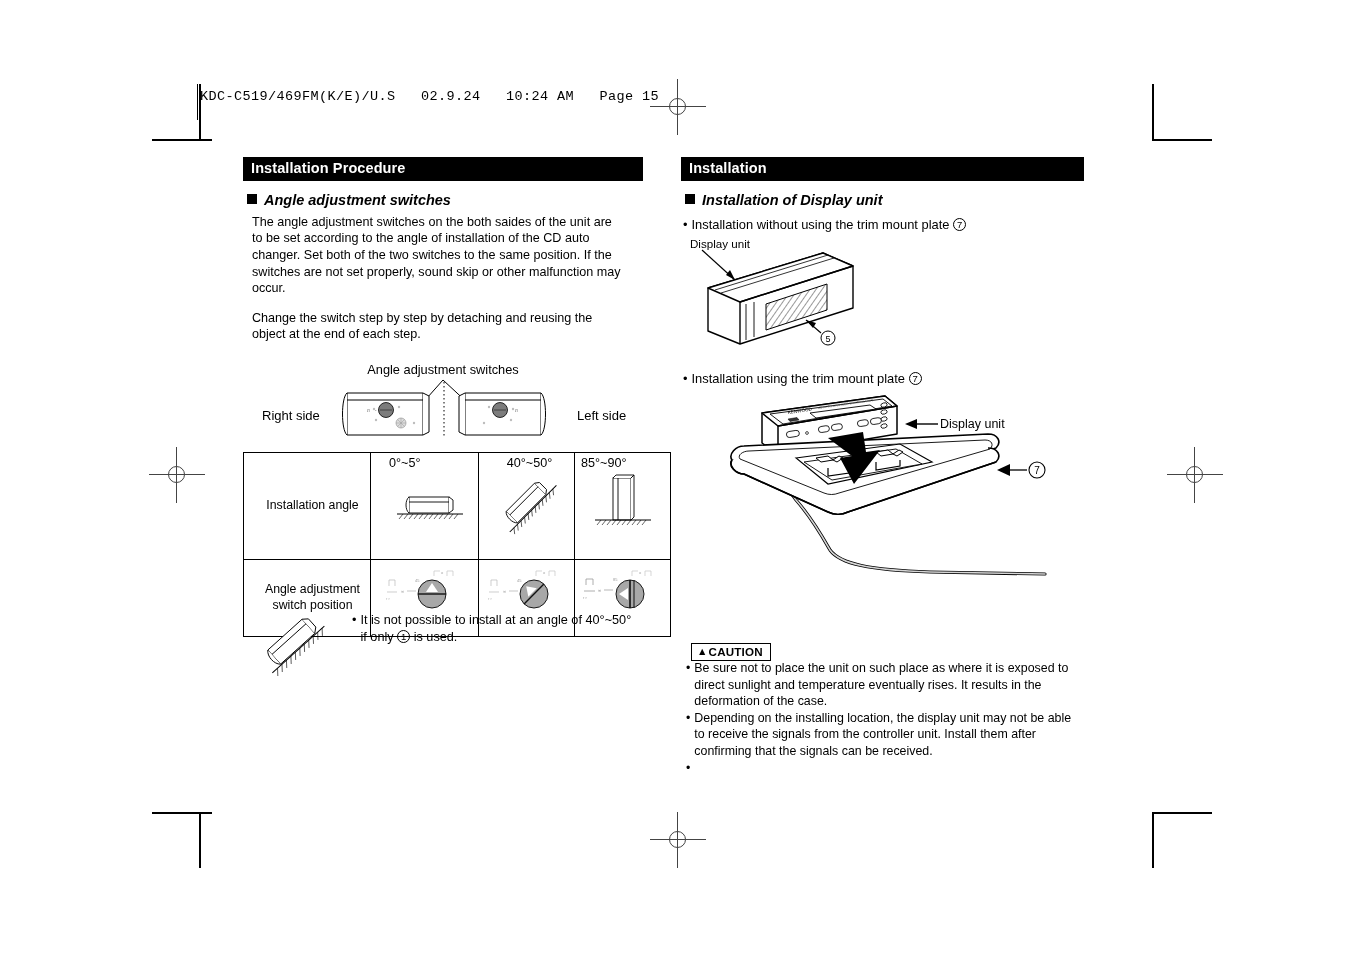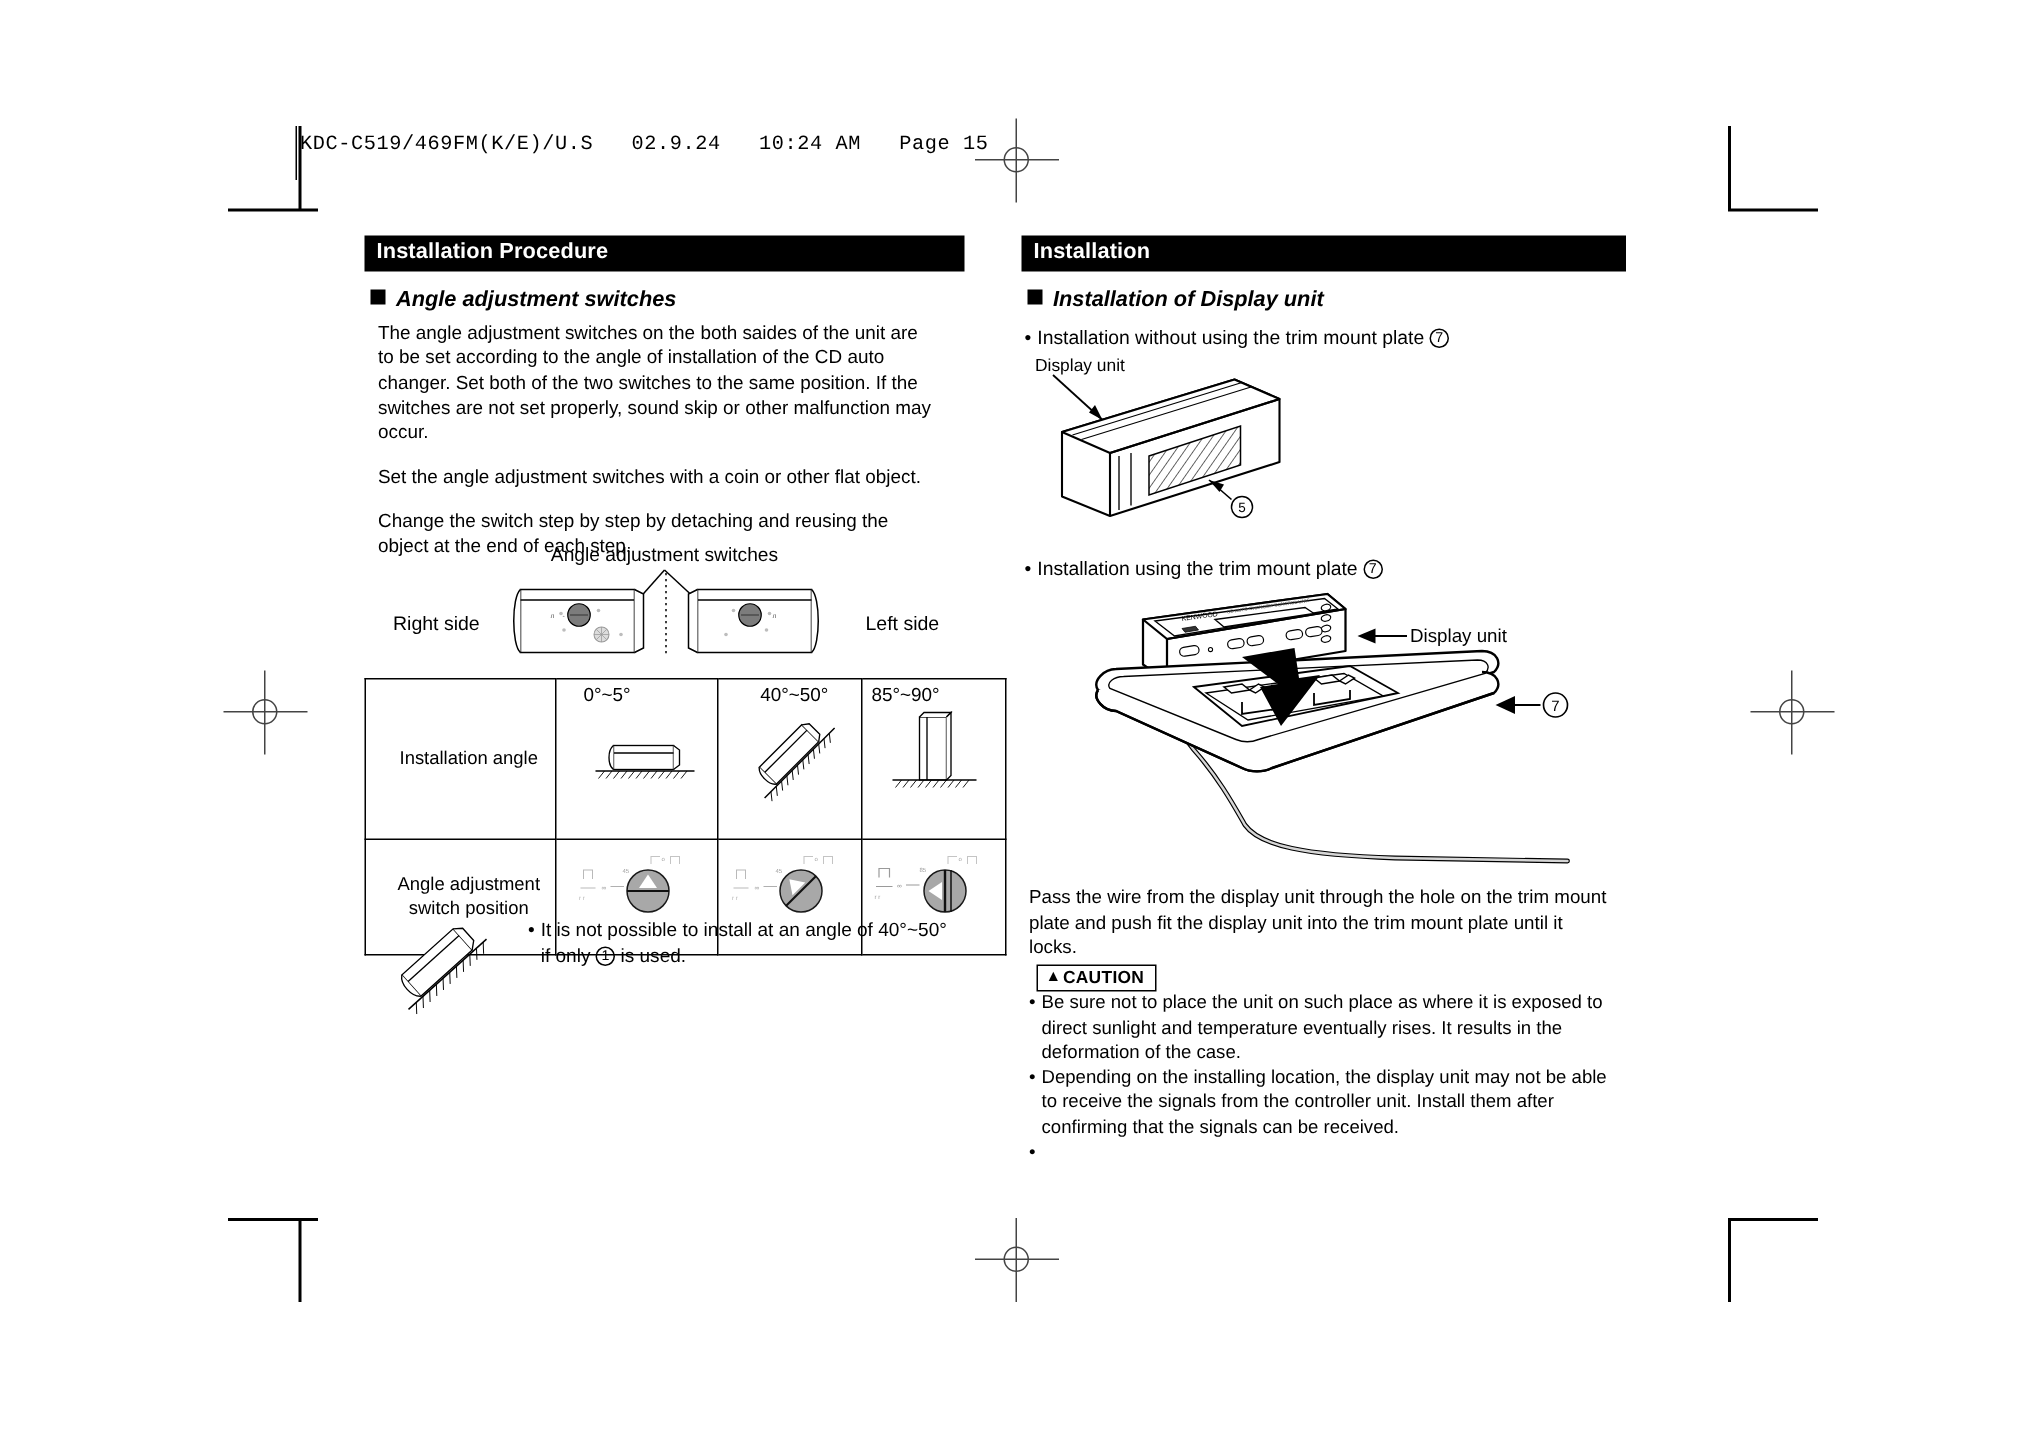--- a/index.html
+++ b/index.html
@@ -341,21 +341,20 @@
   <div class="col col-left">
     <div class="section-bar">Installation Procedure</div>
 
     <div class="sub-head">
       <span class="sq"></span>
       <span class="txt">Angle adjustment switches</span>
     </div>
 
     <div class="body-text">
       <p>The angle adjustment switches on the both saides of the unit are to be set according to the angle of installation of the CD auto changer. Set both of the two switches to the same position. If the switches are not set properly, sound skip or other malfunction may occur.</p>
-      <p>Set the angle adjustment switches with a coin or other flat object.</p>
       <p>Change the switch step by step by detaching and reusing the object at the end of each step.</p>
     </div>
   </div>
 
   <div class="fig-angle-switches">
     <div class="fig-caption-top">Angle adjustment switches</div>
     <div class="side-label right">Right side</div>
     <div class="side-label left">Left side</div>
 
     <svg width="400" height="80" style="position:absolute;left:0;top:0;">
@@ -729,21 +728,20 @@
         <path d="M128 50 L163 44 L166 64 L180 62 L154 96 L140 70 L152 68 Z"></path>
       </g>
 
       <path d="M327 82 L307 82" stroke="#000" stroke-width="1.3" fill="none"></path>
       <polygon points="297,82 310,76 310,88" fill="#000"></polygon>
       <circle cx="337" cy="82" r="8" fill="#fff" stroke="#000" stroke-width="1.1"></circle>
       <text x="337" y="86" font-size="10" text-anchor="middle" fill="#000" font-family="Liberation Sans, sans-serif">7</text>
     </svg>
   </div>
 
-  <div class="pass-text">Pass the wire from the display unit through the hole on the trim mount plate and push fit the display unit into the trim mount plate until it locks.</div>
 
   <div class="caution-box">
     <span class="tri">▲</span>
       <span>CAUTION</span>
   </div>
 
   <div class="caution-list">
     <div class="item">
       <span class="dot">•</span>
       <span>Be sure not to place the unit on such place as where it is exposed to direct sunlight and temperature eventually rises. It results in the deformation of the case.</span>

